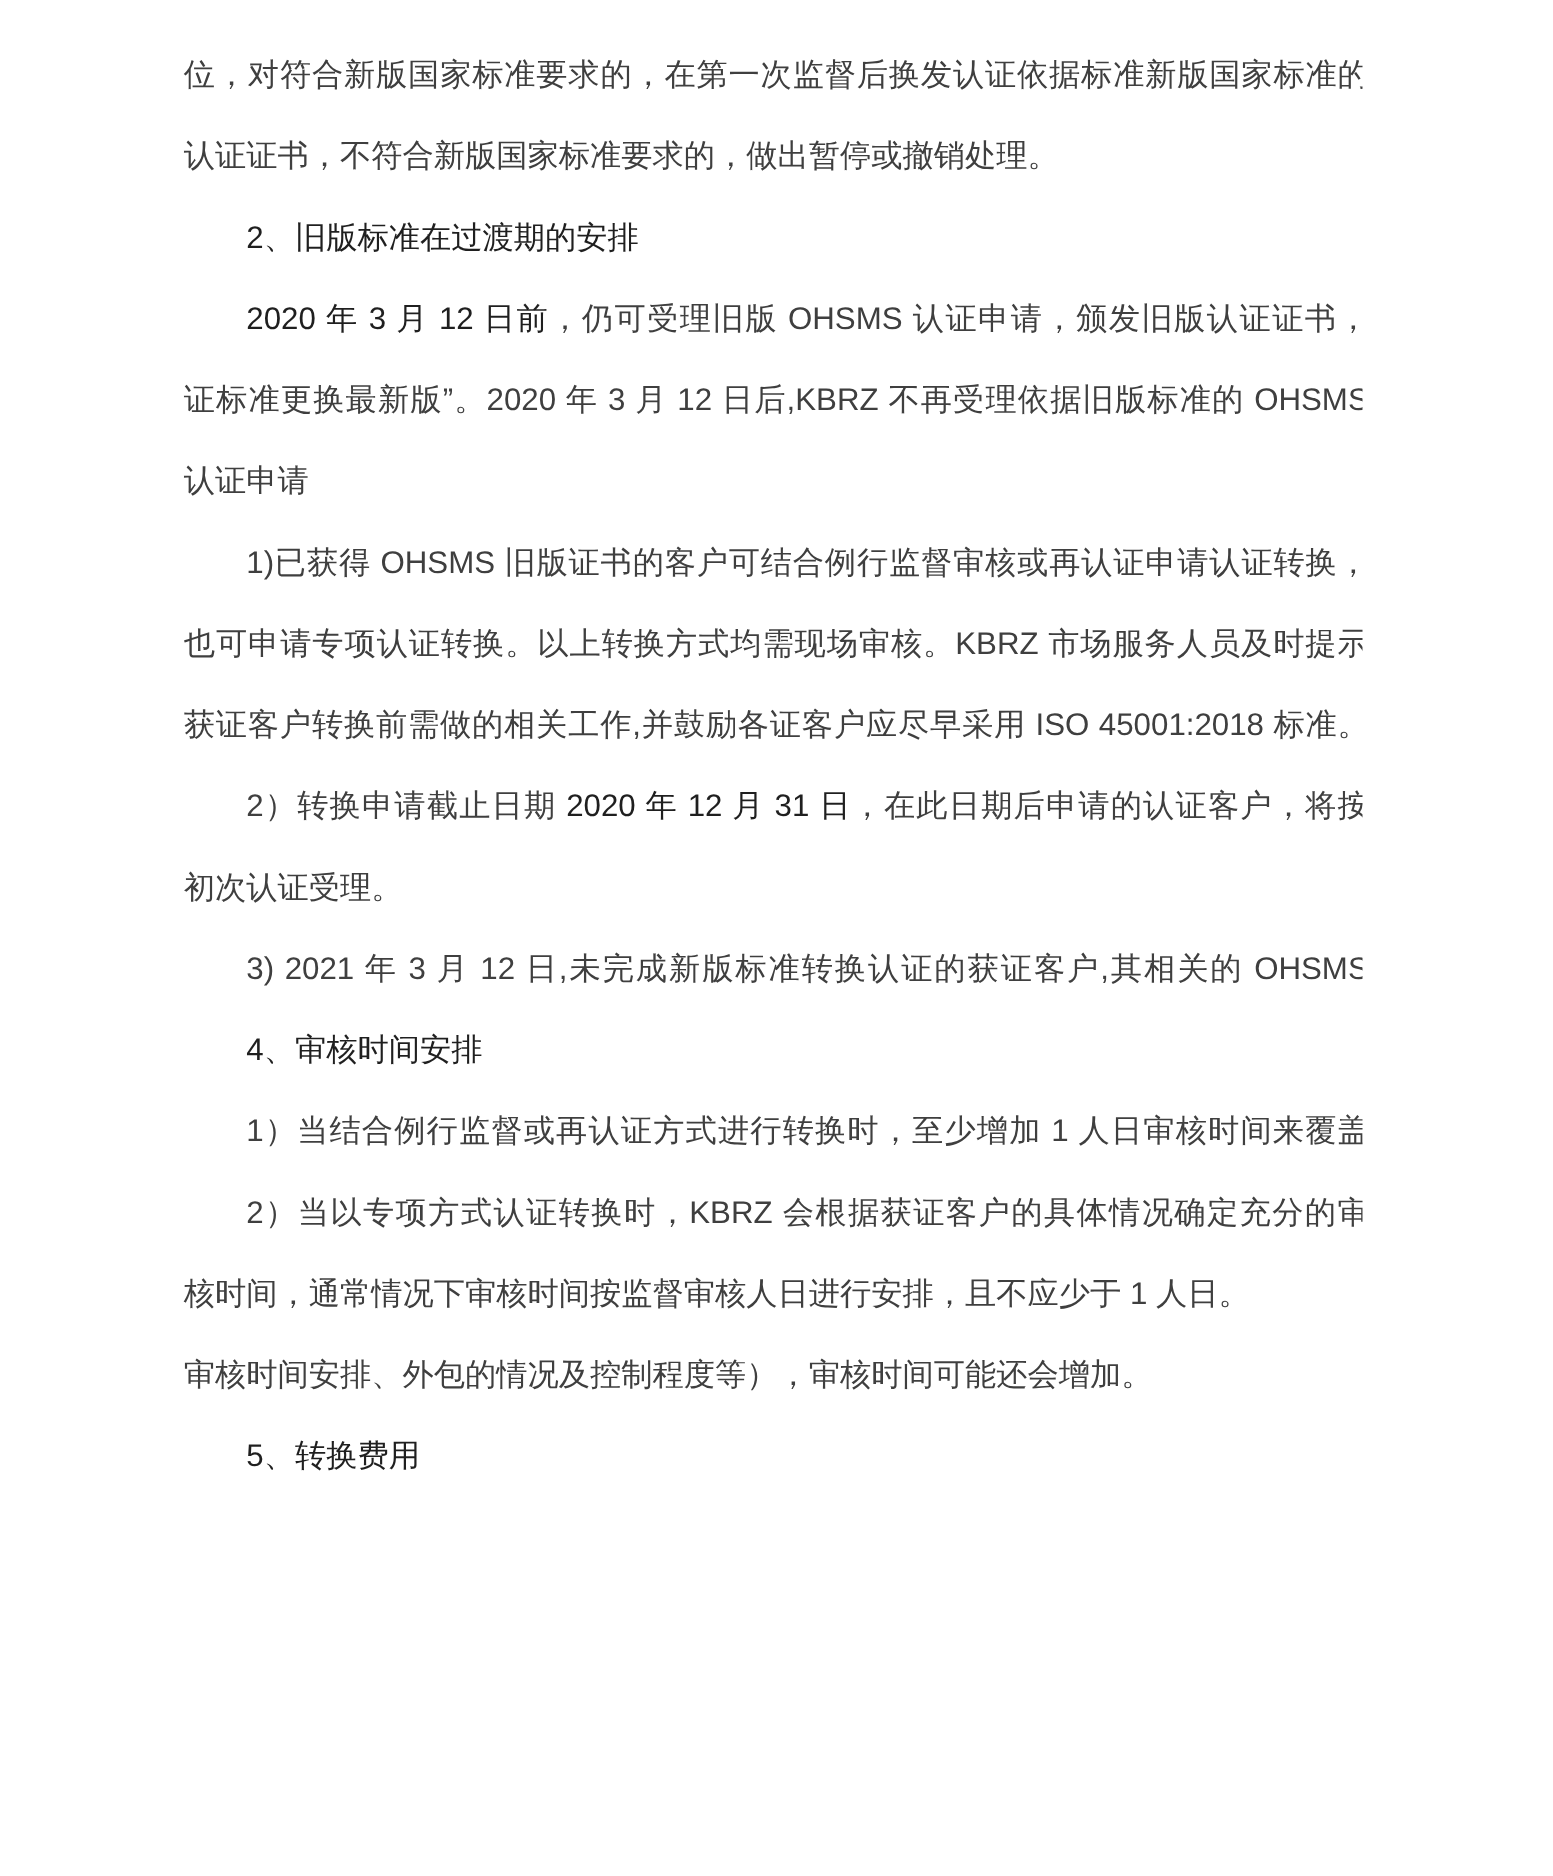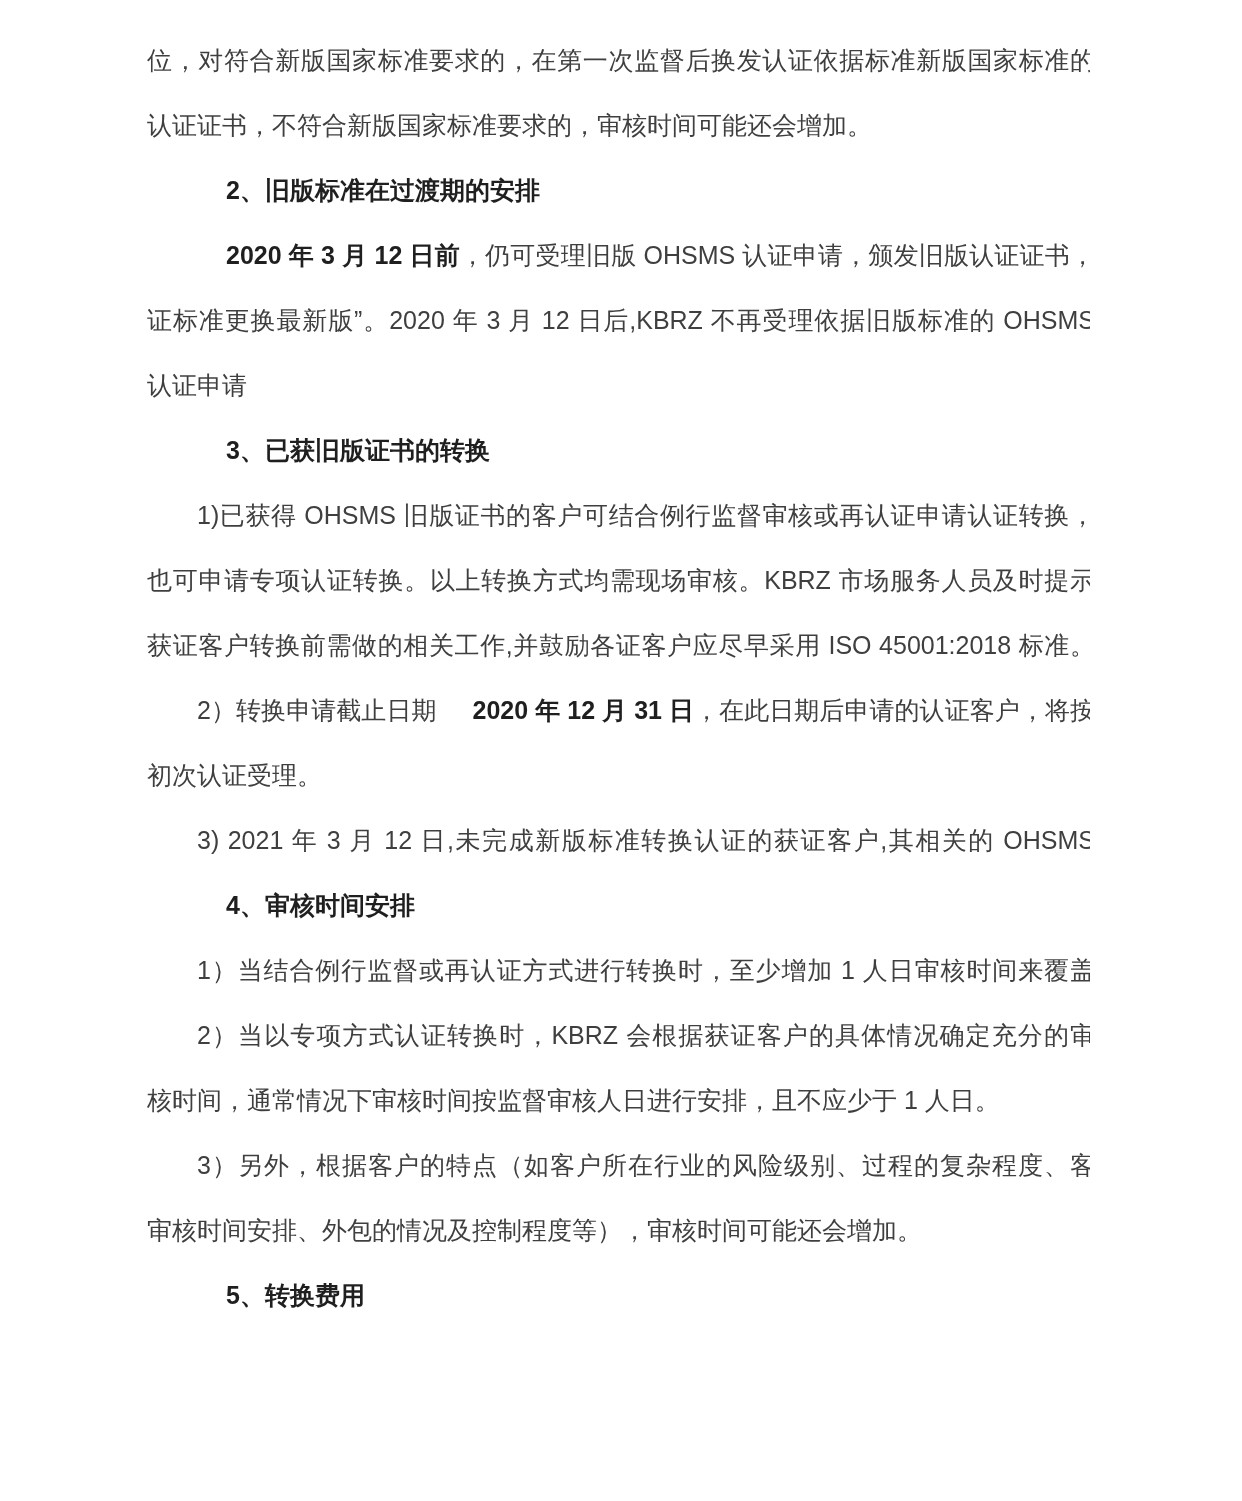--- a/index.html
+++ b/index.html
@@ -34,44 +34,41 @@
   .line.indent {
     text-indent: 2em;
   }
   .line.heading {
     font-weight: 700;
     color: var(--bold-color, #1f1f1f);
     text-align: left;
     text-align-last: left;
   }
   .line .b {
-    font-weight: 700;
+    font-weight: 400;
     color: var(--bold-color, #1f1f1f);
-    margin-left: 29px;
   }
 </style>
 </head>
 <body>
 
 <div class="page">
   <div class="content" id="doc-content">
       <div class="line stretch"><span>位，对符合新版国家标准要求的，在第一次监督后换发认证依据标准新版国家标准的</span></div>
-      <div class="line"><span>认证证书，不符合新版国家标准要求的，审核时间可能还会增加。</span></div>
+      <div class="line"><span>认证证书，不符合新版国家标准要求的，做出暂停或撤销处理。</span></div>
       <div class="line heading indent"><span class="b">2、旧版标准在过渡期的安排</span></div>
       <div class="line indent stretch"><span class="b">2020 年 3 月 12 日前</span><span>，仍可受理旧版 OHSMS 认证申请，颁发旧版认证证书，</span></div>
       <div class="line stretch"><span>证标准更换最新版”。2020 年 3 月 12 日后,KBRZ 不再受理依据旧版标准的 OHSMS</span></div>
       <div class="line"><span>认证申请</span></div>
-      <div class="line heading indent"><span class="b">3、已获旧版证书的转换</span></div>
       <div class="line indent stretch"><span>1)已获得 OHSMS 旧版证书的客户可结合例行监督审核或再认证申请认证转换，</span></div>
       <div class="line stretch"><span>也可申请专项认证转换。以上转换方式均需现场审核。KBRZ 市场服务人员及时提示</span></div>
       <div class="line stretch"><span>获证客户转换前需做的相关工作,并鼓励各证客户应尽早采用 ISO 45001:2018 标准。</span></div>
       <div class="line indent stretch"><span>2）转换申请截止日期 </span><span class="b">2020 年 12 月 31 日</span><span>，在此日期后申请的认证客户，将按</span></div>
       <div class="line"><span>初次认证受理。</span></div>
       <div class="line indent stretch"><span>3) 2021 年 3 月 12 日,未完成新版标准转换认证的获证客户,其相关的 OHSMS</span></div>
       <div class="line heading indent"><span class="b">4、审核时间安排</span></div>
       <div class="line indent stretch"><span>1）当结合例行监督或再认证方式进行转换时，至少增加 1 人日审核时间来覆盖</span></div>
       <div class="line indent stretch"><span>2）当以专项方式认证转换时，KBRZ 会根据获证客户的具体情况确定充分的审</span></div>
       <div class="line"><span>核时间，通常情况下审核时间按监督审核人日进行安排，且不应少于 1 人日。</span></div>
-      <div class="line indent stretch"><span>3）另外，根据客户的特点（如客户所在行业的风险级别、过程的复杂程度、客</span></div>
       <div class="line"><span>审核时间安排、外包的情况及控制程度等），审核时间可能还会增加。</span></div>
       <div class="line heading indent"><span class="b">5、转换费用</span></div>
     </div>
 </div>
 
 </body></html>

